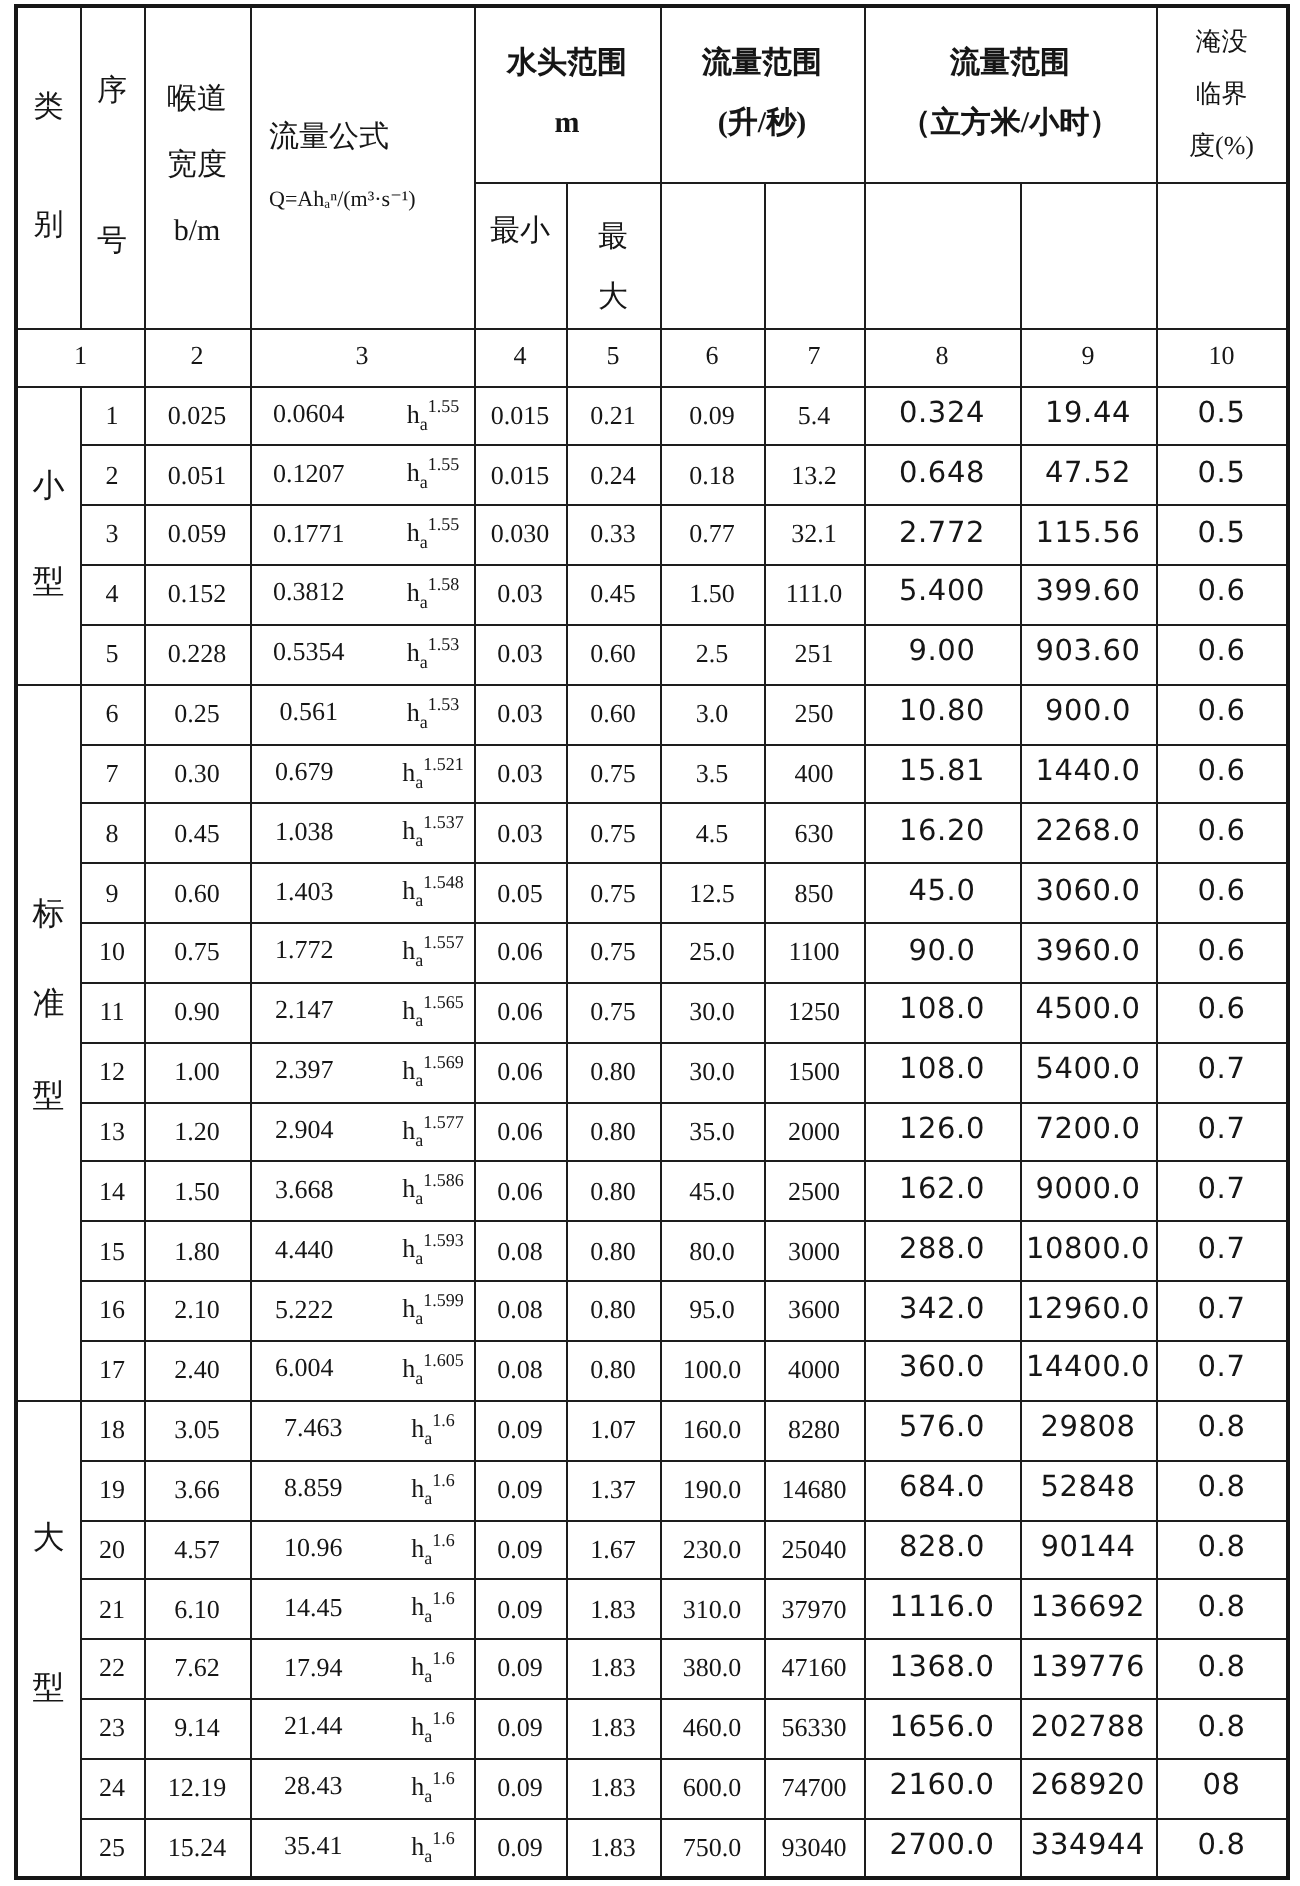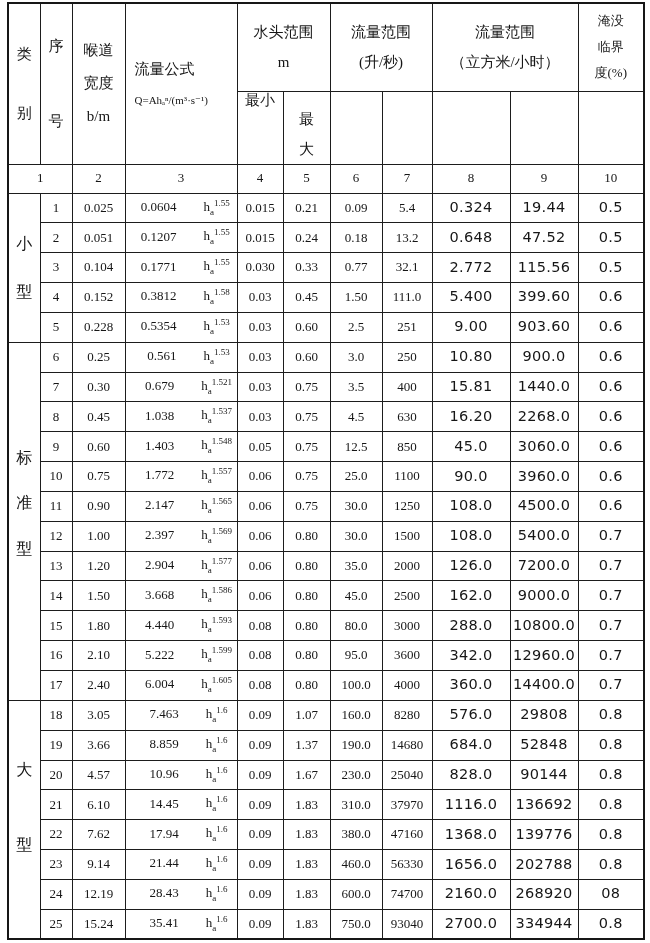--- a/index.html
+++ b/index.html
@@ -26,35 +26,35 @@
   td.hcell{font-size:15px;}
   .vlines span{display:block;}
   td.cat-hdr .vlines, td.seq-hdr .vlines{
     display:flex;flex-direction:column;align-items:center;justify-content:center;height:100%;
   }
   td.cat-hdr .vlines{gap:42px;}
   td.seq-hdr .vlines{gap:58px;}
   td.throat-hdr{line-height:33px;}
   td.formula-hdr{text-align:left;padding-left:9px;vertical-align:top;padding-top:50px;line-height:31px;}
   td.formula-hdr .feq{font-size:11px;white-space:nowrap;}
-  td.range-hdr{line-height:30px;}
+  td.range-hdr{line-height:30px;font-weight:bold;}
   td.sub-hdr{line-height:26px;font-size:13px;}
-  td.min-hdr{vertical-align:top;padding-top:0;}
+  td.min-hdr{vertical-align:top;padding-top:16px;}
   td.max-hdr{vertical-align:top;padding-top:12px;line-height:30px;}
   
   #data-rows tr{height:29.85px;}
   td.cat{
     font-size:16px;
   }
   td.cat .stack{display:flex;flex-direction:column;align-items:center;justify-content:center;height:100%;}
   td.cat.g-small .stack{gap:30px;}
   td.cat.g-standard .stack{gap:28px;padding-bottom:36px;box-sizing:border-box;}
   td.cat.g-large .stack{gap:58px;padding-bottom:24px;box-sizing:border-box;}
   td.formula{white-space:nowrap;}
-  td.formula .coef{display:inline-block;min-width:44px;text-align:right;}
+  td.formula .coef{display:inline-block;min-width:44px;}
   td.formula .hterm{display:inline-block;margin-left:27px;}
   td.formula sub{font-size:9px;}
   td.formula sup{font-size:9px;}
   td.big{
     font-family:"DejaVu Sans","Liberation Sans",sans-serif;
     font-size:14.5px;letter-spacing:0.3px;
   }
 </style>
 </head>
 <body>
@@ -168,21 +168,21 @@
         <td>0.015</td>
         <td>0.24</td>
         <td>0.18</td>
         <td>13.2</td>
         <td class="big">0.648</td>
         <td class="big">47.52</td>
         <td class="big">0.5</td>
       </tr>
       <tr>
         <td>3</td>
-        <td>0.104</td>
+        <td>0.059</td>
         <td class="formula"><span class="coef">0.1771</span><span class="hterm">h<sub>a</sub><sup>1.55</sup></span></td>
         <td>0.030</td>
         <td>0.33</td>
         <td>0.77</td>
         <td>32.1</td>
         <td class="big">2.772</td>
         <td class="big">115.56</td>
         <td class="big">0.5</td>
       </tr>
       <tr>

